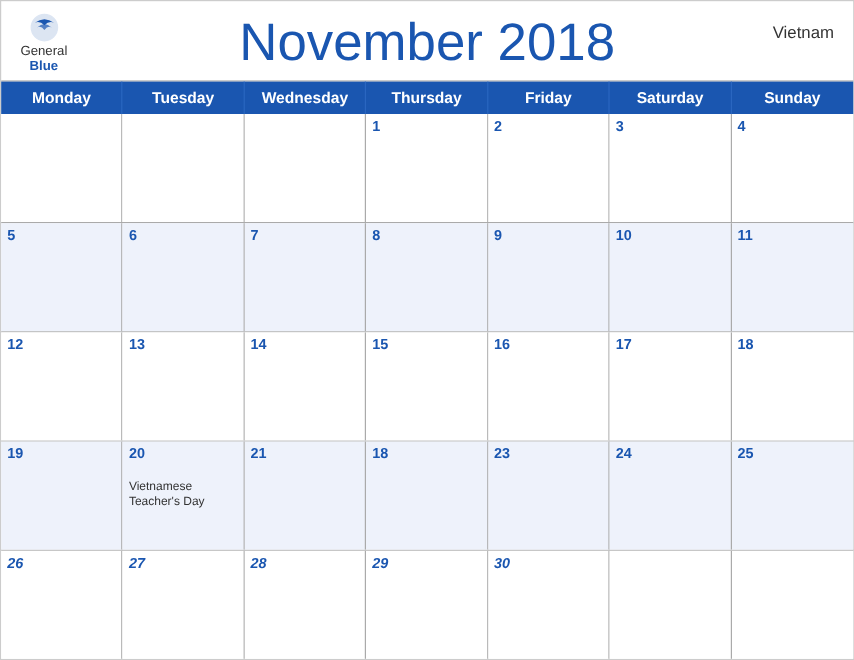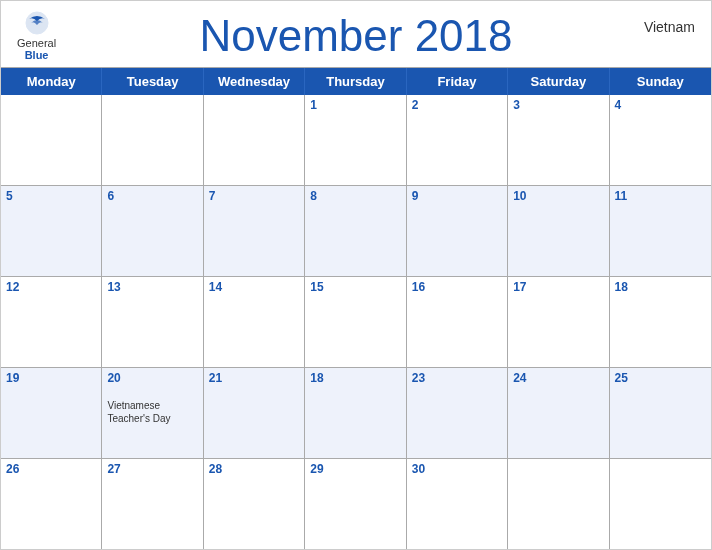--- a/index.html
+++ b/index.html
@@ -89,20 +89,21 @@
       flex-direction: column;
     }
     .calendar-week {
       display: grid;
       grid-template-columns: repeat(7, 1fr);
       flex: 1;
       border-bottom: 1px solid #aaa;
     }
     .calendar-week:last-child {
       border-bottom: none;
+      font-style: italic;
     }
     .calendar-cell {
       border-right: 1px solid #aaa;
       padding: 3px 5px;
       position: relative;
       min-height: 60px;
     }
     .calendar-cell:last-child {
       border-right: none;
     }

